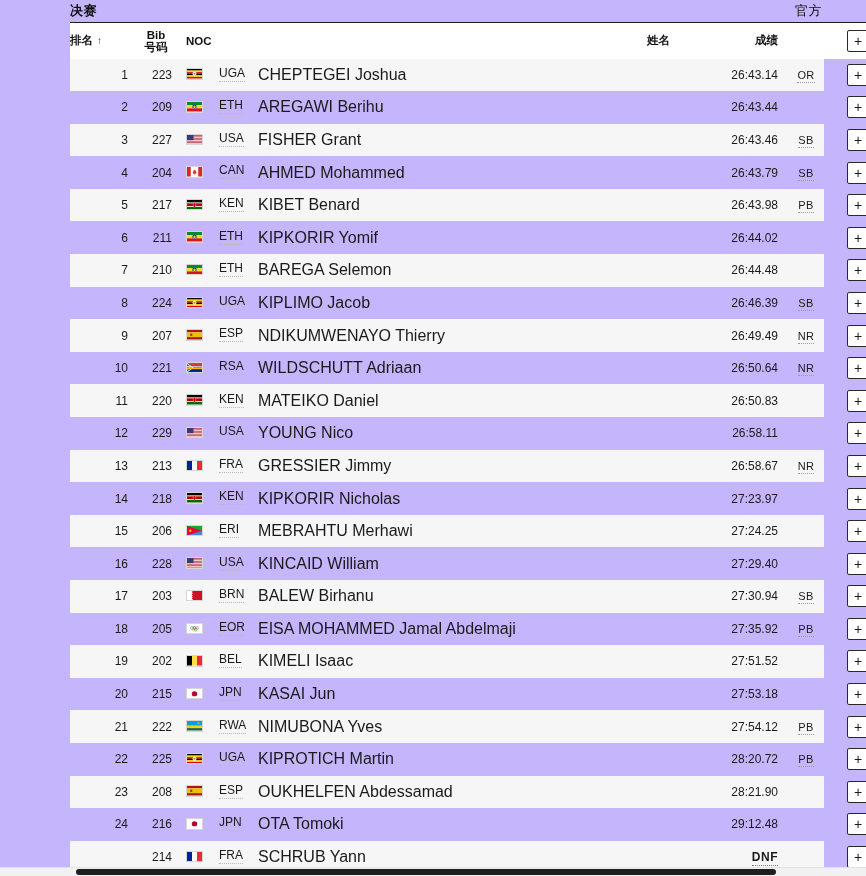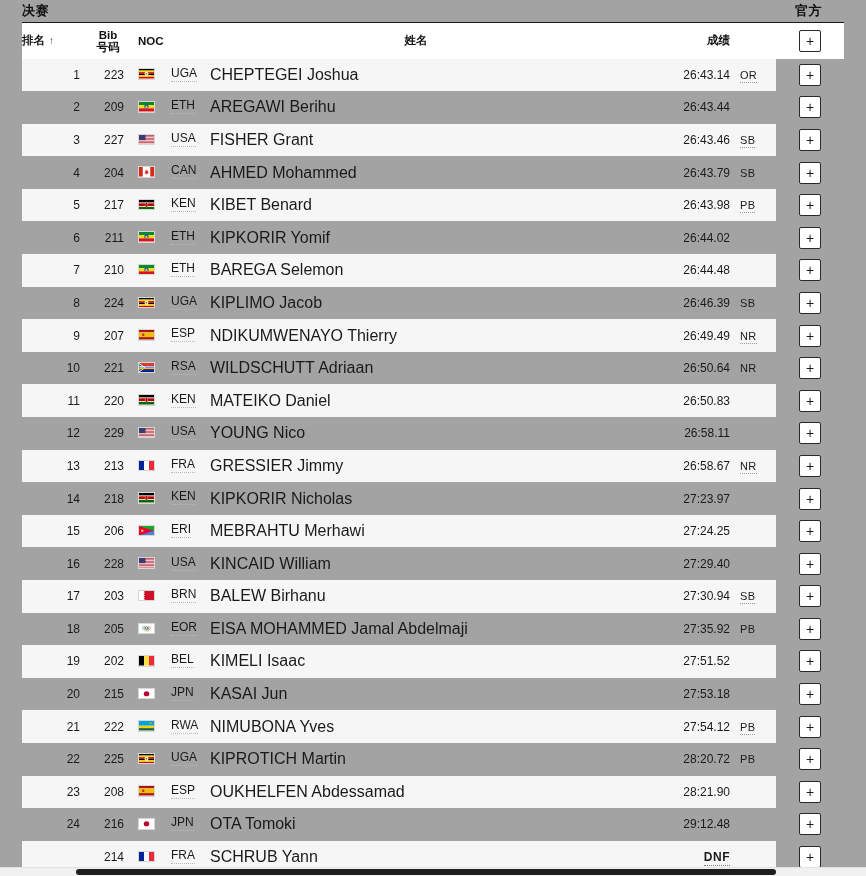--- a/index.html
+++ b/index.html
@@ -3,49 +3,49 @@
 <meta charset="utf-8">
 <style>
   * { box-sizing: border-box; margin: 0; padding: 0; }
   html, body {
     width: 866px; height: 876px;
     background: #ffffff;
     font-family: "Liberation Sans", "DejaVu Sans", sans-serif;
     color: #1a1a1a;
     overflow: hidden;
   }
-  .page { position: relative; width: 866px; height: 876px; background:#a3a3a3; }
+  .page { position: relative; width: 866px; height: 876px; background:#c4b5fd;padding-left:48px; }
 
   
   .topbar {
     height: 22px;
     display: flex; align-items: flex-start; justify-content: space-between;
     padding: 2px 22px 0 22px;
   }
   .phase-title { font-size: 13px; font-weight: 700; color:#111; letter-spacing:.5px; }
-  .official-label { font-size: 13px; font-weight: 700; color:#111; letter-spacing:.5px; margin-right: 22px; margin-left: 25px;}
+  .official-label { font-size: 13px; font-weight: 400; color:#111; letter-spacing:.5px; margin-right: 22px; margin-left: 25px;}
 
   
   .table-wrap { padding: 0 22px 0 22px; }
   table.results { width: 822px; border-collapse: collapse; table-layout: fixed; }
 
   thead th {
     border-top: 1.6px solid #1b1b1b;
     height: 36px;
     font-size: 11.5px;
     font-weight: 700;
     color: #111;
     vertical-align: middle;
     padding: 0;
     background:#fff;
   }
   th.c-rank   { width: 64px;  text-align: left; padding-right: 6px; }
   th.c-bib    { width: 44px;  text-align: center; line-height: 12px; margin-top: 6px; }
   th.c-noc    { width: 62px;  text-align: left; padding-left: 8px; }
-  th.c-name   { width: 430px; text-align: center; padding-left: 18px; }
+  th.c-name   { width: 430px; text-align: right; padding-left: 18px; }
   th.c-result { width: 118px; text-align: right; padding-right: 10px; }
   th.c-mark   { width: 36px;  text-align: center; }
   th.c-exp    { width: 68px;  text-align: center; }
 
   .sort-arrow { font-weight: 400; font-size: 10px; margin-left: 4px; color:#333; }
 
   tbody tr { height: 32.6px; }
   tbody td {
     font-size: 12px;
     color: #1a1a1a;
@@ -53,21 +53,21 @@
     padding: 0;
     border: none;
   }
   tbody tr.odd td.shade { background: #f6f6f6; }
 
   td.c-rank   { text-align: right; padding-right: 6px; font-size: 12px; }
   td.c-bib    { text-align: right; padding-right: 6px; font-size: 12px; }
   td.c-noc    { text-align: left; padding-left: 8px; white-space: nowrap; }
   td.c-name   { text-align: left; padding-left: 18px; font-size: 16px; }
   td.c-result { text-align: right; padding-right: 10px; font-size: 12px; }
-  td.c-mark   { text-align: left; font-size: 11px; }
+  td.c-mark   { text-align: center; font-size: 11px; }
   td.c-exp    { text-align: center; }
 
   .noc-cell { display: inline-flex; align-items: center; gap: 16px; }
   .noc-code {
     font-size: 12px; color:#1a1a1a;
     border-bottom: 1px dotted #b9b9b9;
     padding-bottom: 1px;
     line-height: 13px;
   }
   .flag {

